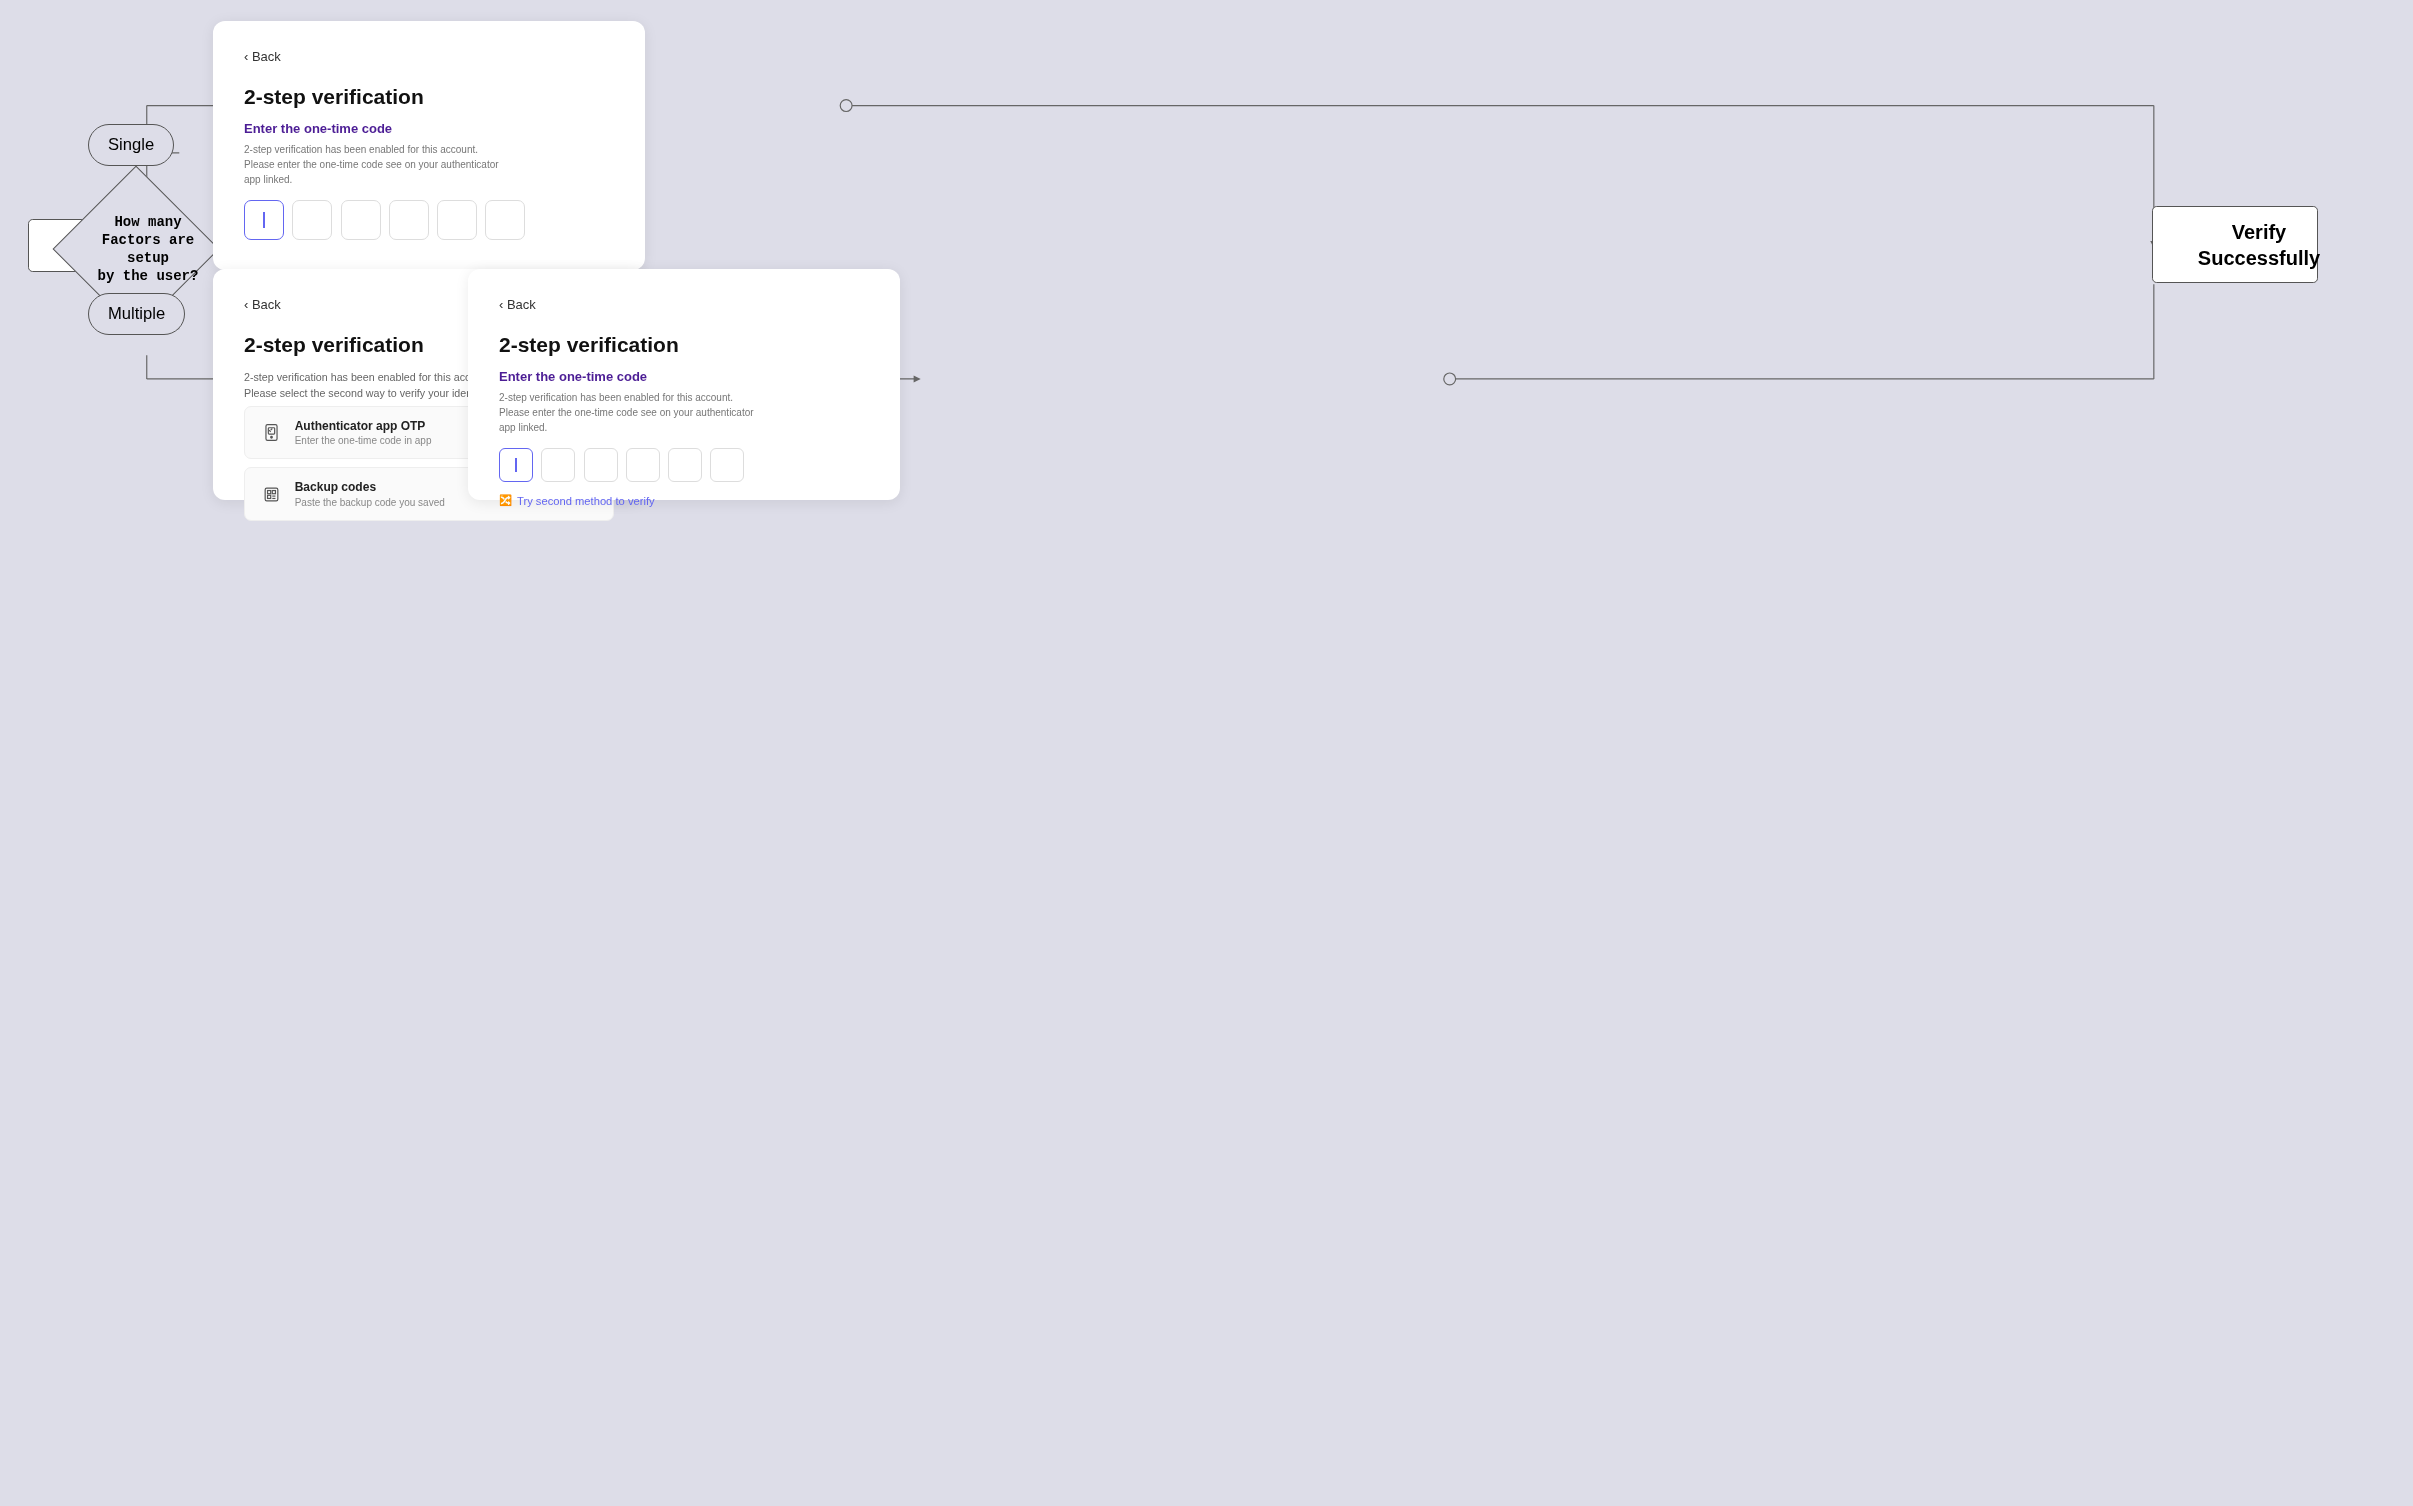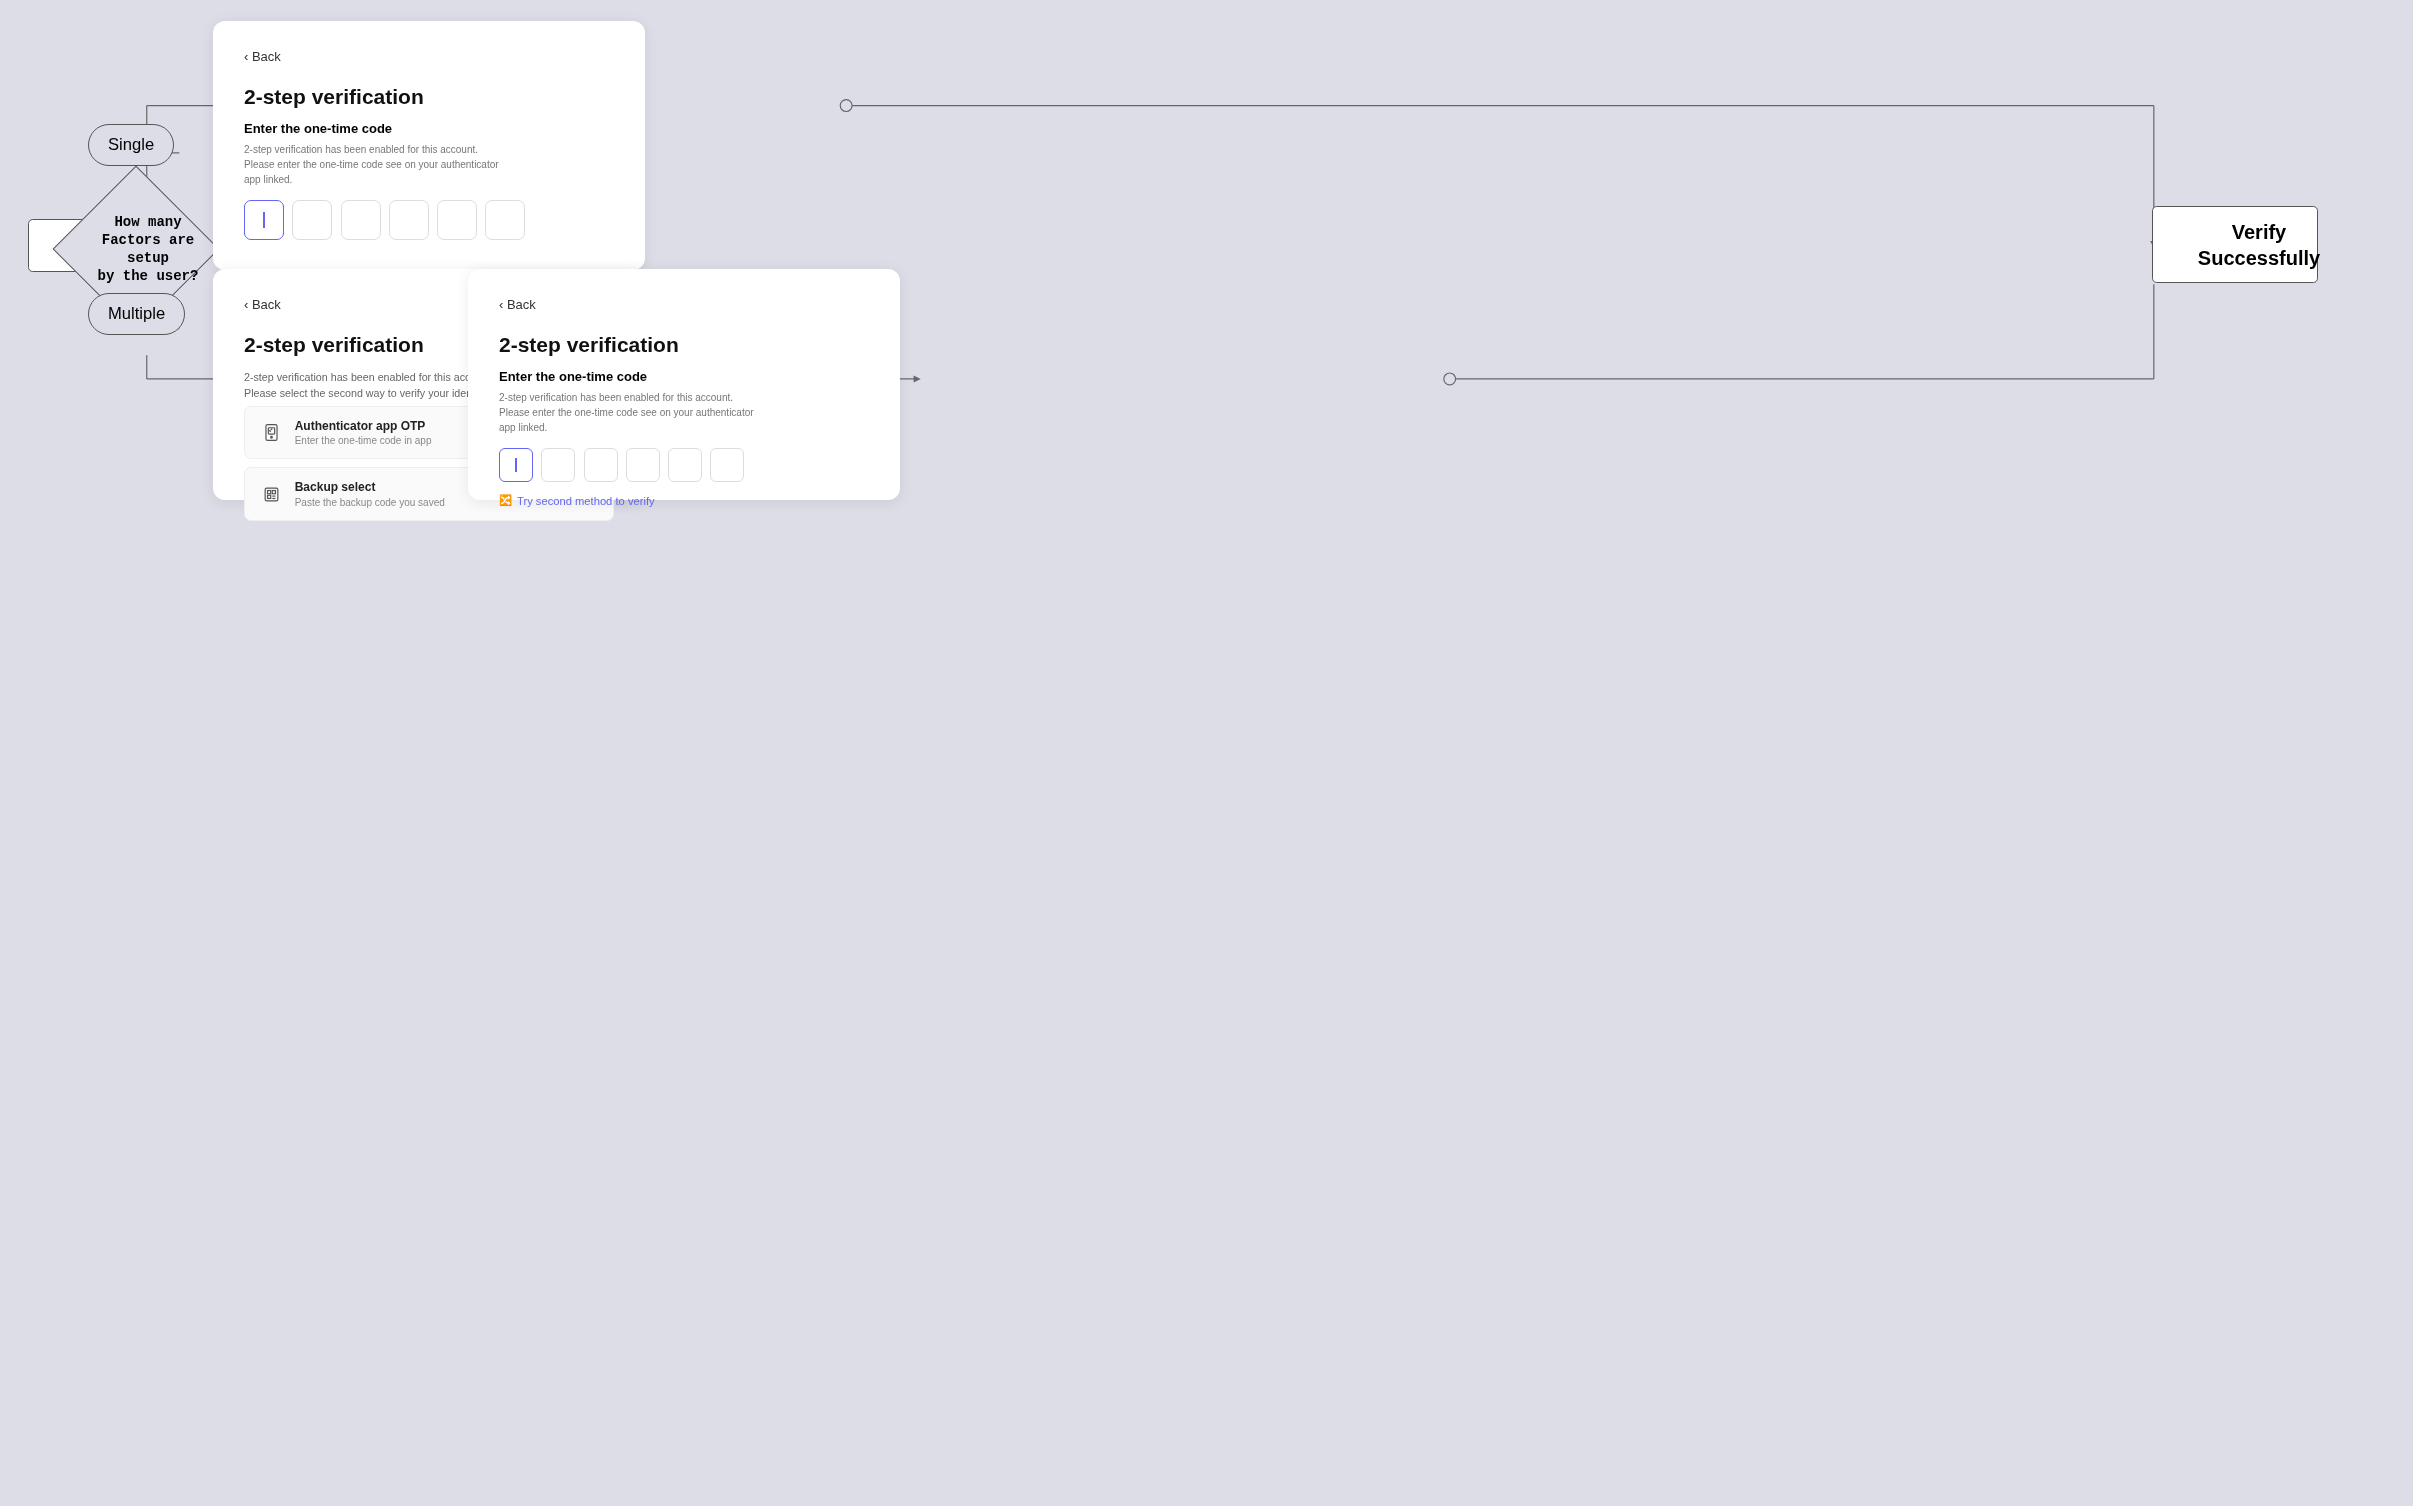--- a/index.html
+++ b/index.html
@@ -166,21 +166,21 @@
     .card-subtitle {
       font-size: 10.7px;
       color: #666;
       margin-bottom: 4.7px;
       line-height: 1.5;
     }
 
     .otp-label {
       font-size: 13px;
       font-weight: 600;
-      color: #000000;
+      color: #4c1d95;
       margin-bottom: 6px;
     }
 
     .otp-description {
       font-size: 10px;
       color: #777;
       margin-bottom: 13px;
       line-height: 1.5;
     }
 
@@ -396,21 +396,21 @@
         <svg width="19" height="19" viewBox="0 0 24 24" fill="none" stroke="currentColor" stroke-width="1.5">
           <rect x="4" y="4" width="16" height="16" rx="2"></rect>
           <rect x="7" y="7" width="4" height="4"></rect>
           <rect x="13" y="7" width="4" height="4"></rect>
           <rect x="7" y="13" width="4" height="4"></rect>
           <line x1="13" y1="14" x2="17" y2="14"></line>
           <line x1="13" y1="17" x2="17" y2="17"></line>
         </svg>
       </div>
       <div class="method-text">
-        <div class="method-title">Backup select</div>
+        <div class="method-title">Backup codes</div>
         <div class="method-desc">Paste the backup code you saved</div>
       </div>
       <div class="method-chevron">›</div>
     </div>
   </div>
 
   <div class="card card-bottom-right">
     <div class="back-link">
       <span>‹</span>
       <span>Back</span>

